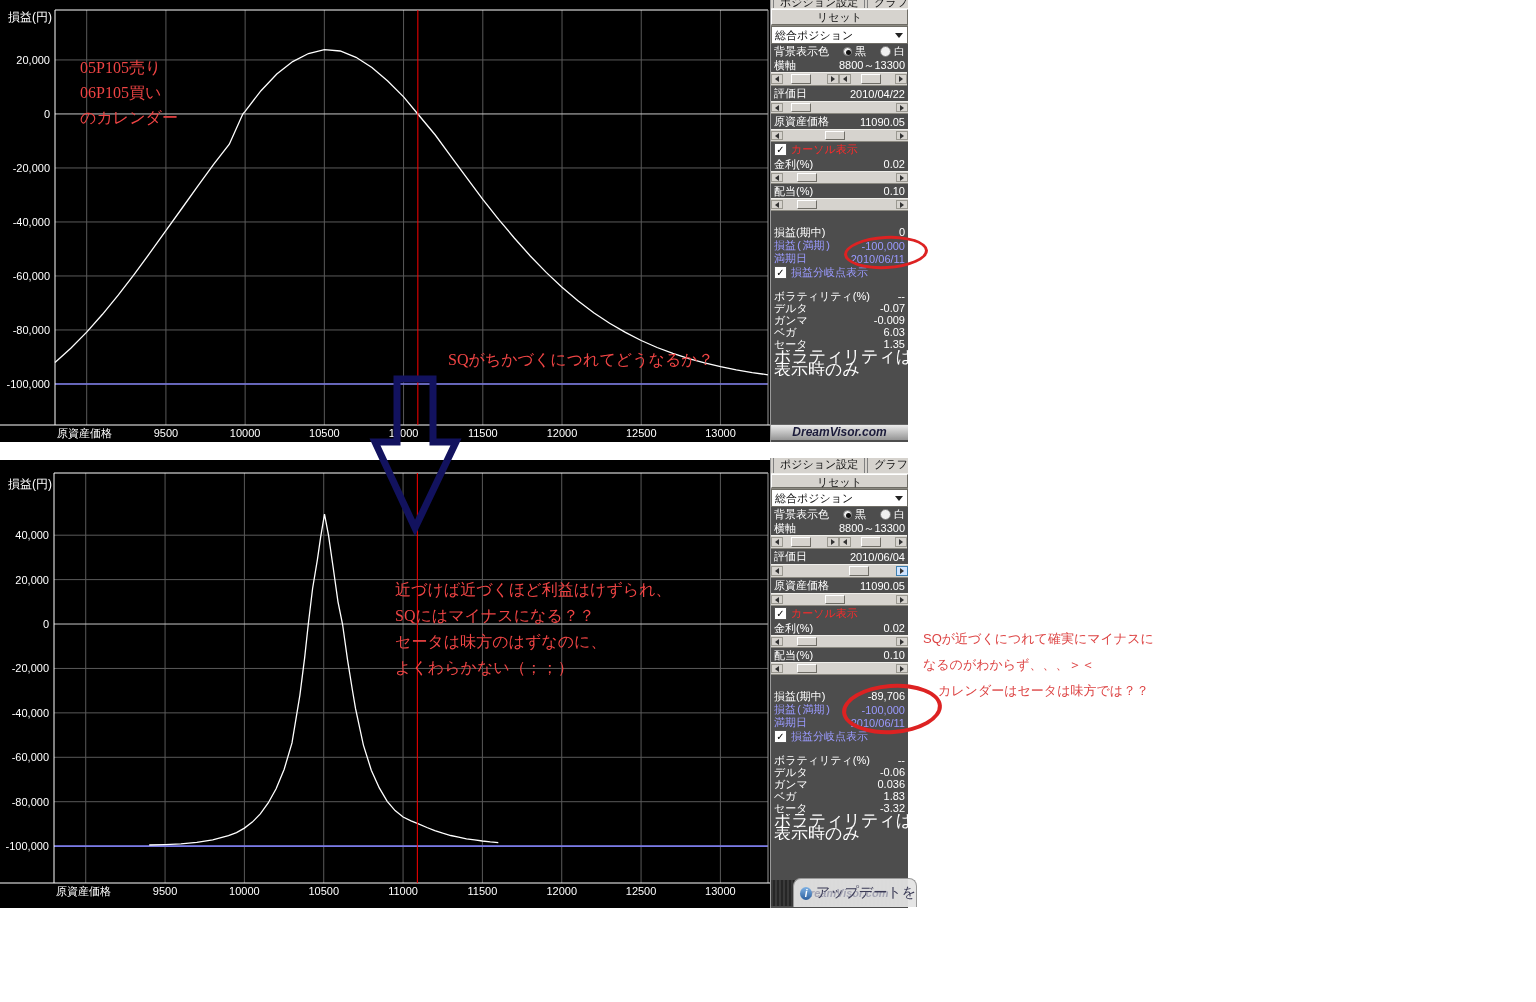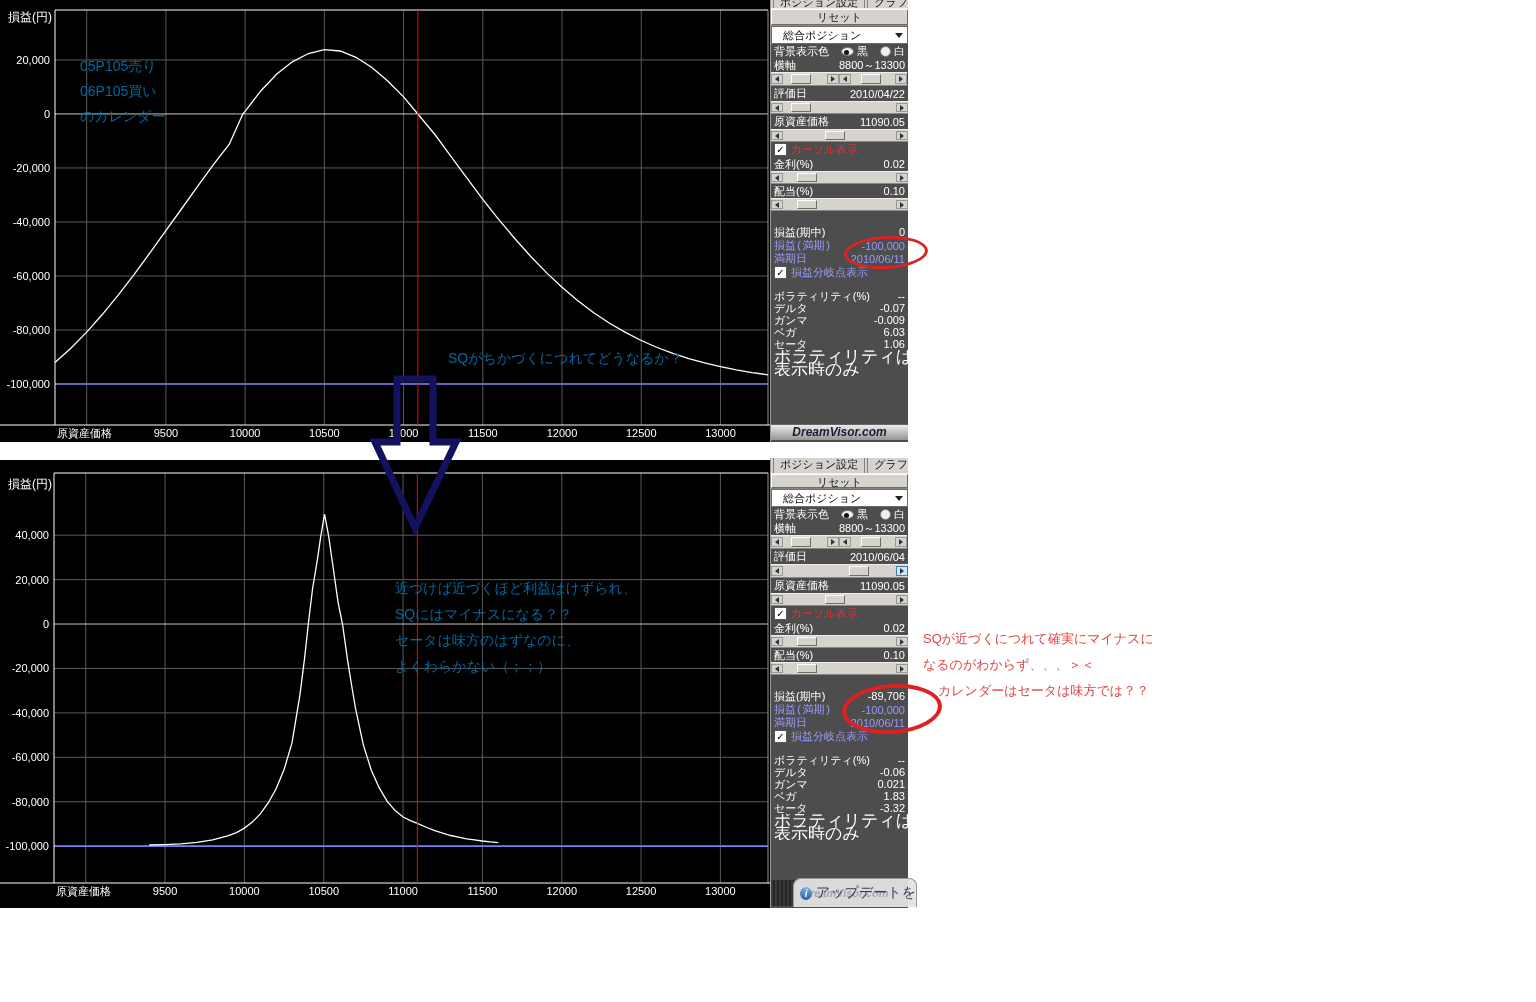--- a/index.html
+++ b/index.html
@@ -19,41 +19,41 @@
   .row{position:absolute;left:0;right:0;overflow:hidden;}
   .row-dark{background:#4d4d4d;color:#fff;font-size:11px;display:flex;justify-content:space-between;align-items:center;padding:0 3px;box-sizing:border-box;white-space:nowrap;}
   .row-dark .v{margin-left:auto;}
   .v-blue{color:#9a9aff;}
   .k-blue{color:#9a9aff;font-family:Liberation Mono, monospace;}
   .k-red{color:#ff2a2a;}
   .row-light{background:#d6d3ce;border-top:1px solid #f3f2ef;border-bottom:1px solid #8a8880;box-sizing:border-box;}
   .tabs{display:flex;align-items:flex-end;background:#d6d3ce;}
   .tab{font-size:11px;color:#111;background:#d6d3ce;border:1px solid #808080;border-bottom:none;padding:1px 6px 1px 6px;margin-left:2px;white-space:nowrap;border-radius:2px 2px 0 0;}
   .btn{background:#d6d3ce;border-top:1px solid #fff;border-left:1px solid #fff;border-right:1px solid #6f6d66;border-bottom:1px solid #6f6d66;color:#111;font-size:11px;text-align:center;line-height:15px;height:100%;box-sizing:border-box;}
-  .sel{background:#fff;border:1px solid #6f6d66;color:#111;font-size:11px;display:flex;align-items:center;height:100%;box-sizing:border-box;padding-left:11px;}
+  .sel{background:#fff;border:1px solid #6f6d66;color:#111;font-size:11px;display:flex;align-items:center;height:100%;box-sizing:border-box;padding-left:3px;}
   .sel .arrow{margin-left:auto;margin-right:4px;width:0;height:0;border-left:4px solid transparent;border-right:4px solid transparent;border-top:5px solid #222;}
   .radio-opt{display:inline-flex;align-items:center;margin-left:6px;}
   .radio-circle{width:9px;height:9px;border-radius:50%;background:#efefef;border:1px solid #777;display:inline-block;position:relative;margin-right:3px;}
   .radio-circle .dot{position:absolute;left:2px;top:2px;width:5px;height:5px;border-radius:50%;background:#111;display:none;}
   .radio-circle.sel .dot{display:block;}
   .checkbox{width:11px;height:11px;background:#fff;border:1px solid #555;display:inline-flex;align-items:center;justify-content:center;font-size:10px;color:#000;font-weight:bold;margin-right:4px;line-height:10px;}
   .sbar{position:relative;background:#d6d3ce;height:100%;border-top:1px solid #efeeea;border-bottom:1px solid #8a8880;box-sizing:border-box;}
   .sarrow{position:absolute;top:1px;bottom:1px;width:12px;background:#d6d3ce;border:1px solid #9a9890;box-sizing:border-box;display:flex;align-items:center;justify-content:center;}
   .sarrow.l{left:0;}
   .sarrow.r{right:0;}
   .sarrow .tri-l{width:0;height:0;border-top:3px solid transparent;border-bottom:3px solid transparent;border-right:4px solid #333;}
   .sarrow .tri-r{width:0;height:0;border-top:3px solid transparent;border-bottom:3px solid transparent;border-left:4px solid #333;}
   .sarrow.blue{background:#cfe4ff;border-color:#3c7fb1;}
   .sthumb{position:absolute;top:1px;bottom:1px;width:20px;background:#d6d3ce;border-top:1px solid #fff;border-left:1px solid #fff;border-right:1px solid #6f6d66;border-bottom:1px solid #6f6d66;box-sizing:border-box;}
   .note-line{color:#fff;font-size:17px;line-height:13px;padding:0 3px;white-space:nowrap;}
   .brand-bar{background:linear-gradient(#ececec,#8f8f8f);border-top:1px solid #666;color:#1b1b3a;font-size:12px;font-weight:bold;font-style:italic;text-align:center;line-height:15px;height:100%;}
   .brand-dark{background:repeating-linear-gradient(90deg,#3a3a3a 0 2px,#262626 2px 4px);height:100%;}
 
   
-  .wtext{position:absolute;color:#0369a1;font-size:14px;white-space:nowrap;z-index:4;}
+  .wtext{position:absolute;color:#ef4444;font-size:16px;white-space:nowrap;z-index:4;font-family:Liberation Serif, serif;}
   .rtext{position:absolute;color:#dd4444;font-size:13px;white-space:nowrap;z-index:6;}
   .red-ellipse{position:absolute;border:3px solid #dd2222;border-radius:50%;z-index:7;background:transparent;}
   #arrow-svg{position:absolute;left:365px;top:370px;z-index:5;}
 
   .update-popup{position:absolute;left:793px;top:878px;width:124px;height:29px;background:rgba(228,228,228,0.95);border:1px solid #999;border-bottom:none;border-radius:8px 8px 0 0;z-index:8;display:flex;align-items:center;padding-left:6px;box-sizing:border-box;overflow:hidden;}
   .update-popup .ghost-brand{position:absolute;left:8px;top:8px;font-size:11px;font-weight:bold;font-style:italic;color:rgba(40,40,90,0.30);}
   .info-icon{width:13px;height:13px;border-radius:50%;background:linear-gradient(#7fb2e5,#2b5f9e);color:#fff;font-size:10px;font-style:italic;font-weight:bold;display:inline-flex;align-items:center;justify-content:center;margin-right:4px;position:relative;z-index:2;}
   .update-popup .msg{font-size:14px;color:#3a3a55;position:relative;z-index:2;white-space:nowrap;}
 </style>
 </head>
@@ -324,21 +324,21 @@
       <div class="row row-dark" style="top: 314px; height: 12px;">
         <span>ガンマ</span>
         <span class="v">-0.009</span>
       </div>
       <div class="row row-dark" style="top: 326px; height: 12px;">
         <span>ベガ</span>
         <span class="v">6.03</span>
       </div>
       <div class="row row-dark" style="top: 338px; height: 12px;">
         <span>セータ</span>
-        <span class="v">1.06</span>
+        <span class="v">1.35</span>
       </div>
       <div class="row row-dark" style="top: 350px; height: 26px; display: block; padding: 0px;">
         <div class="note-line">ボラティリティは個別銘柄</div>
         <div class="note-line">表示時のみ</div>
       </div>
       <div class="row" style="top: 376px; height: 48px; background: rgb(77, 77, 77);"></div>
       <div class="row" style="top: 424px; height: 16px;">
         <div class="brand-bar">DreamVisor.com</div>
       </div>
     </div>
@@ -484,21 +484,21 @@
       <div class="row row-dark" style="top: 296px; height: 12px;">
         <span>ボラティリティ(%)</span>
         <span class="v">--</span>
       </div>
       <div class="row row-dark" style="top: 308px; height: 12px;">
         <span>デルタ</span>
         <span class="v">-0.06</span>
       </div>
       <div class="row row-dark" style="top: 320px; height: 12px;">
         <span>ガンマ</span>
-        <span class="v">0.021</span>
+        <span class="v">0.036</span>
       </div>
       <div class="row row-dark" style="top: 332px; height: 12px;">
         <span>ベガ</span>
         <span class="v">1.83</span>
       </div>
       <div class="row row-dark" style="top: 344px; height: 12px;">
         <span>セータ</span>
         <span class="v">-3.32</span>
       </div>
       <div class="row row-dark" style="top: 356px; height: 26px; display: block; padding: 0px;">

